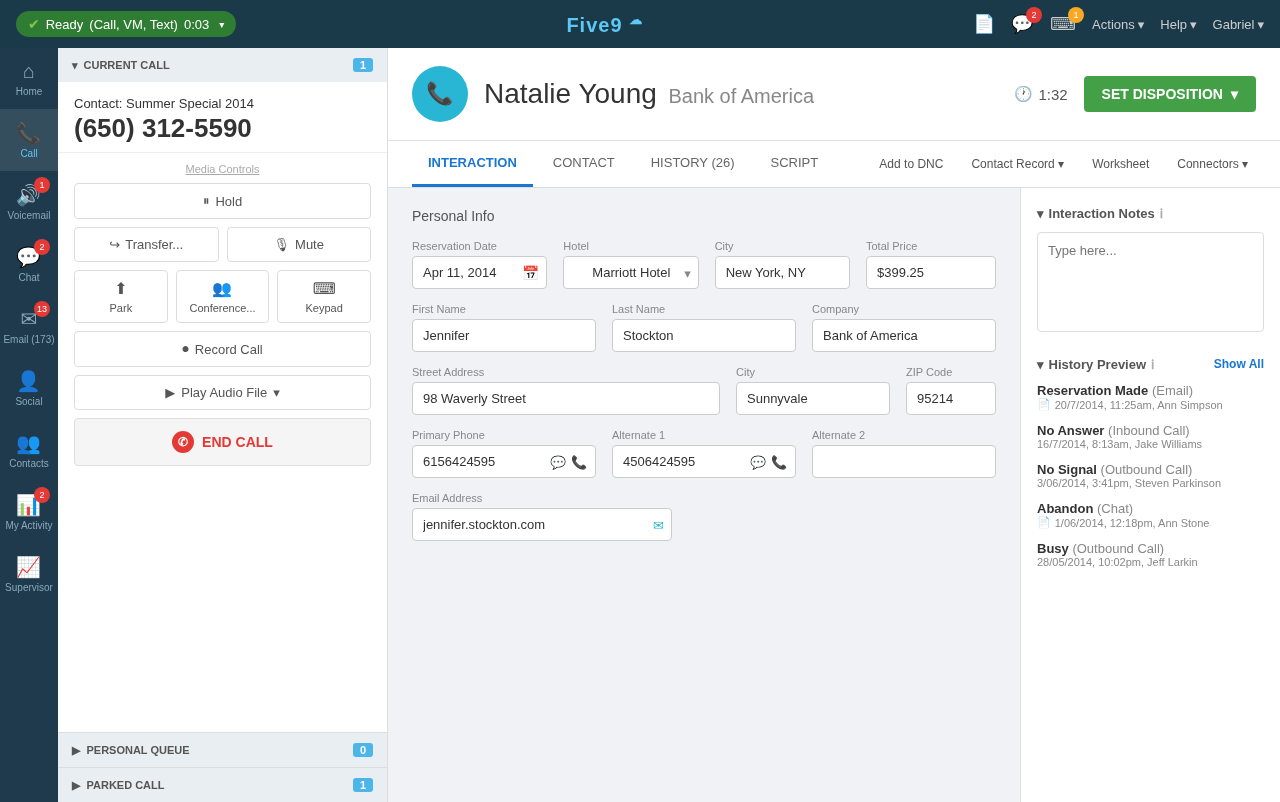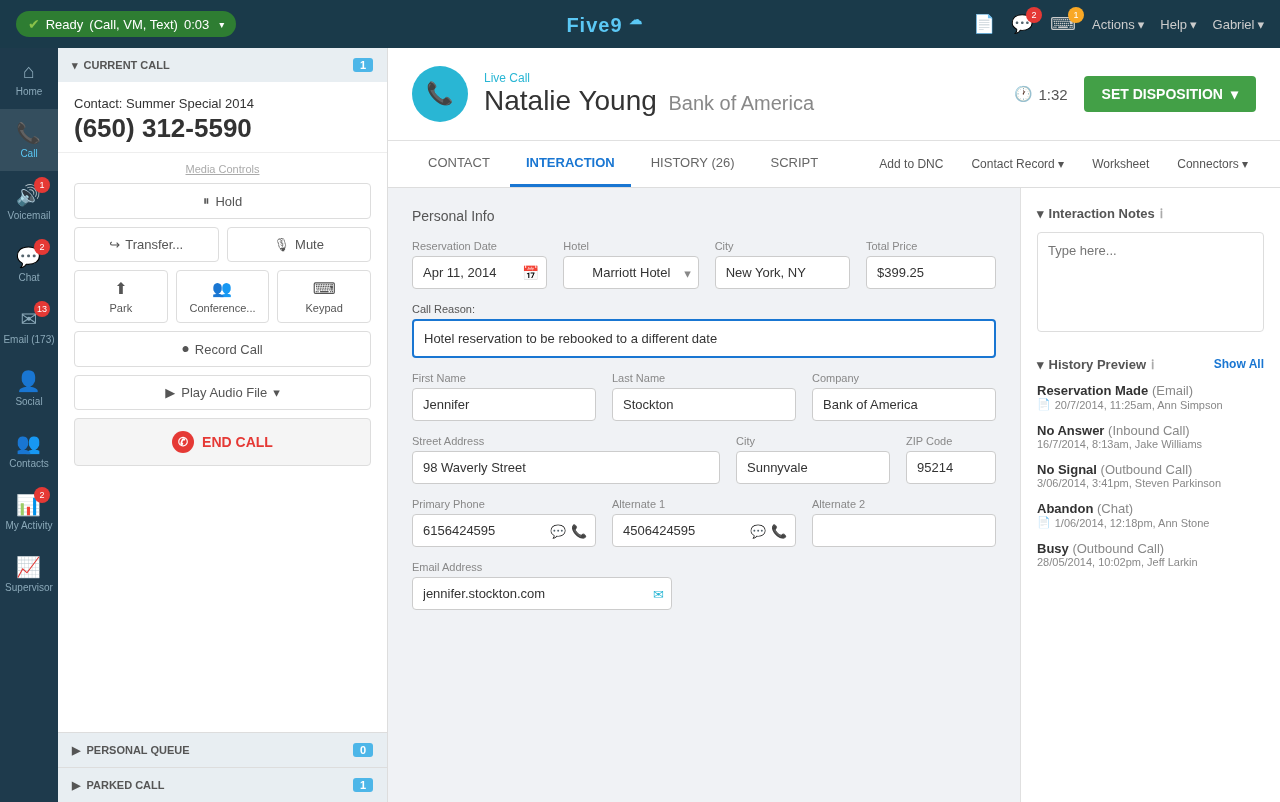--- a/index.html
+++ b/index.html
@@ -515,43 +515,42 @@
   </div>
 
   <div class="main-content">
 
     <div class="call-header">
       <div class="call-header-left">
         <div class="avatar-circle">
           <span>📞</span>
         </div>
         <div>
-          <div class="call-type-label">Live Call</div>
           <div>
             <span class="caller-name">Natalie Young</span>
             <span class="caller-company">Bank of America</span>
           </div>
         </div>
       </div>
       <div class="call-header-right">
         <div class="timer">
           <span>🕐</span>
           <span>1:32</span>
         </div>
         <button class="set-disposition-btn">
           <span>SET DISPOSITION</span>
           <span>▾</span>
         </button>
       </div>
     </div>
 
     <div class="tabs-bar">
       <div class="tabs-left">
+        <div class="tab active">INTERACTION</div>
         <div class="tab">CONTACT</div>
-        <div class="tab active">INTERACTION</div>
         <div class="tab">HISTORY (26)</div>
         <div class="tab">SCRIPT</div>
       </div>
       <div class="tabs-right">
         <div class="tab-action-btn">Add to DNC</div>
         <div class="tab-action-btn dropdown">Contact Record</div>
         <div class="tab-action-btn">Worksheet</div>
         <div class="tab-action-btn dropdown">Connectors</div>
       </div>
     </div>
@@ -582,24 +581,20 @@
           <div class="form-group">
             <label>City</label>
             <input type="text" value="New York, NY" style="">
           </div>
           <div class="form-group" style="max-width:130px;">
             <label>Total Price</label>
             <input type="text" value="$399.25" style="">
           </div>
         </div>
 
-        <div style="margin-bottom:14px;">
-          <label style="font-size:11px;color:#555;display:block;margin-bottom:4px;">Call Reason:</label>
-          <input class="call-reason-input" type="text" value="Hotel reservation to be rebooked to a different date" style="">
-        </div>
 
         <div class="form-row">
           <div class="form-group">
             <label>First Name</label>
             <input type="text" value="Jennifer" style="">
           </div>
           <div class="form-group">
             <label>Last Name</label>
             <input type="text" value="Stockton" style="">
           </div>

